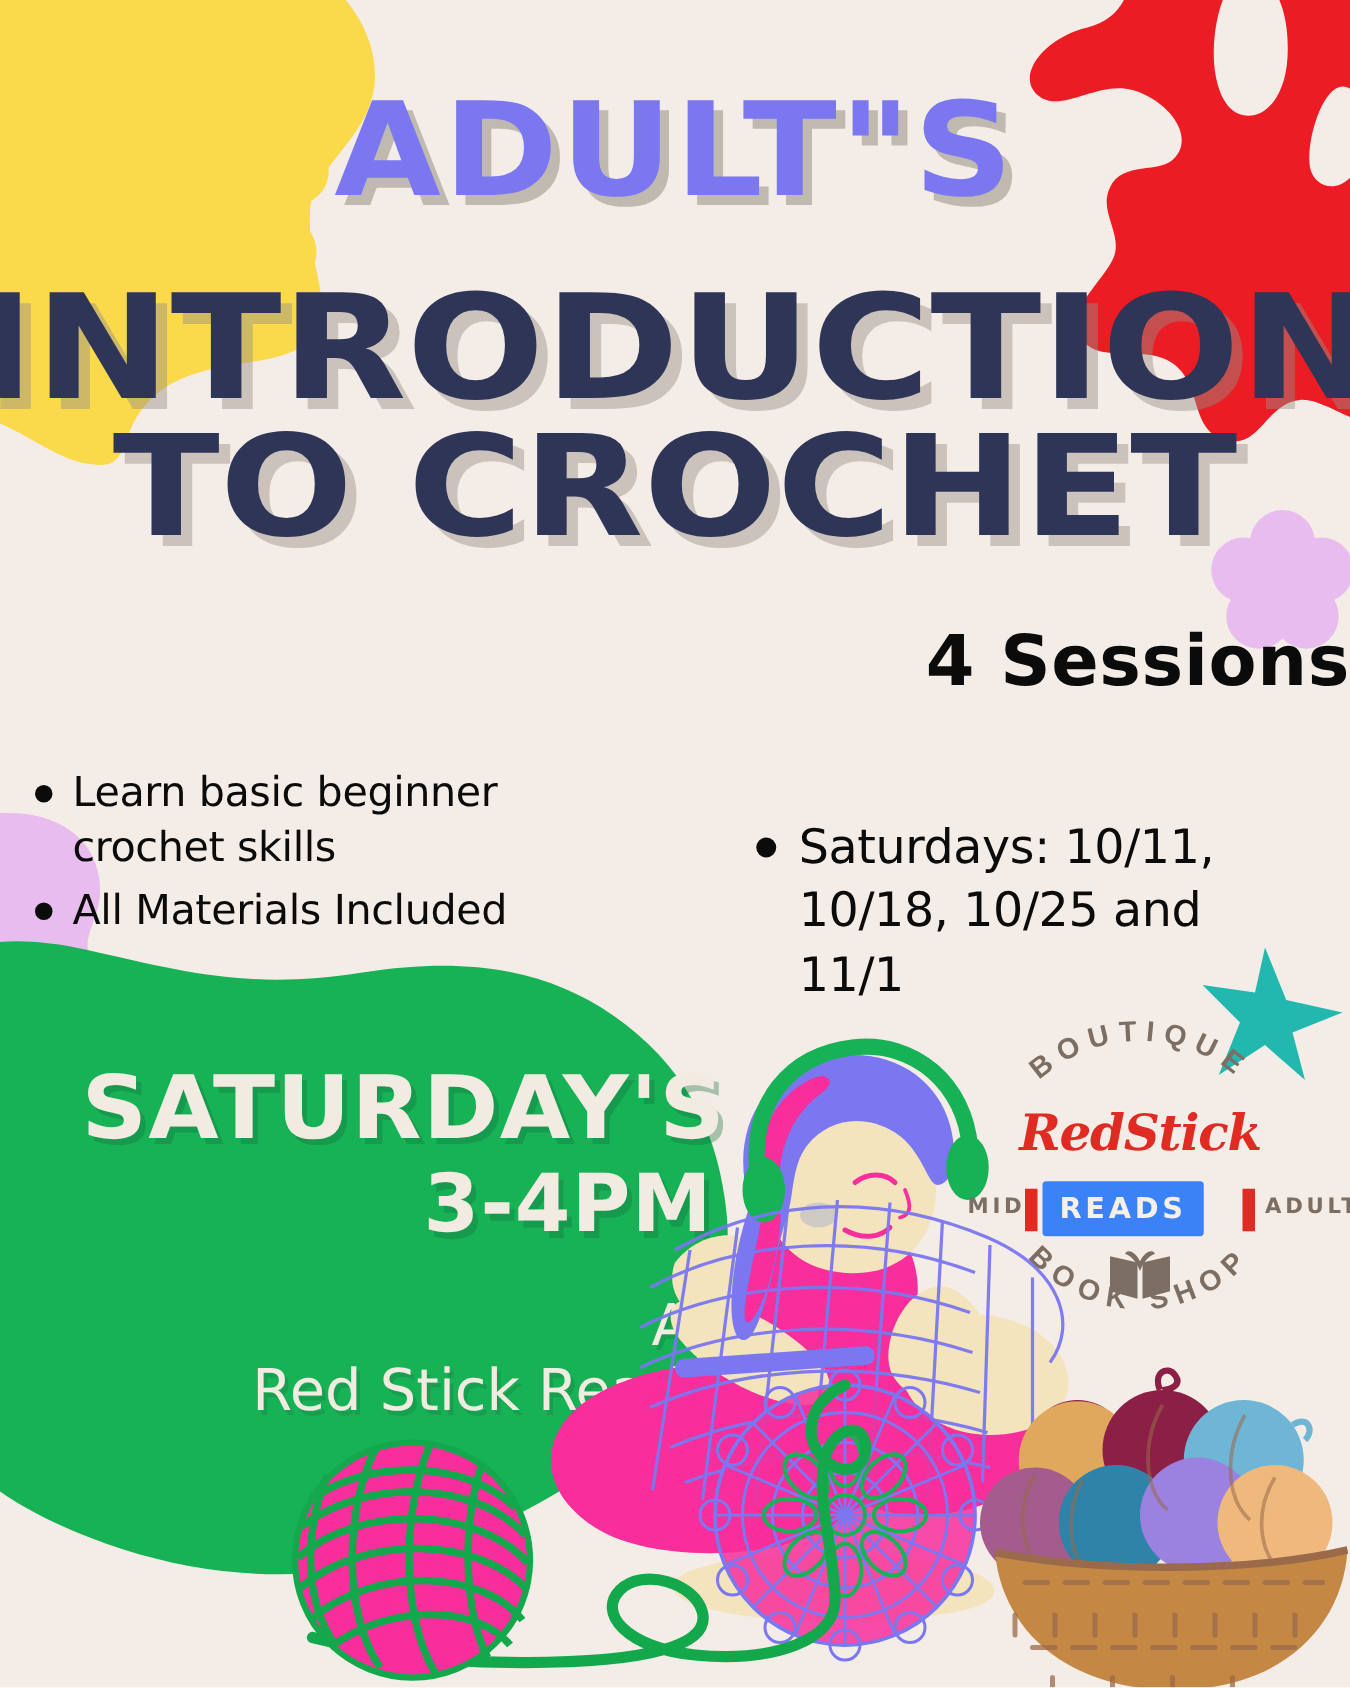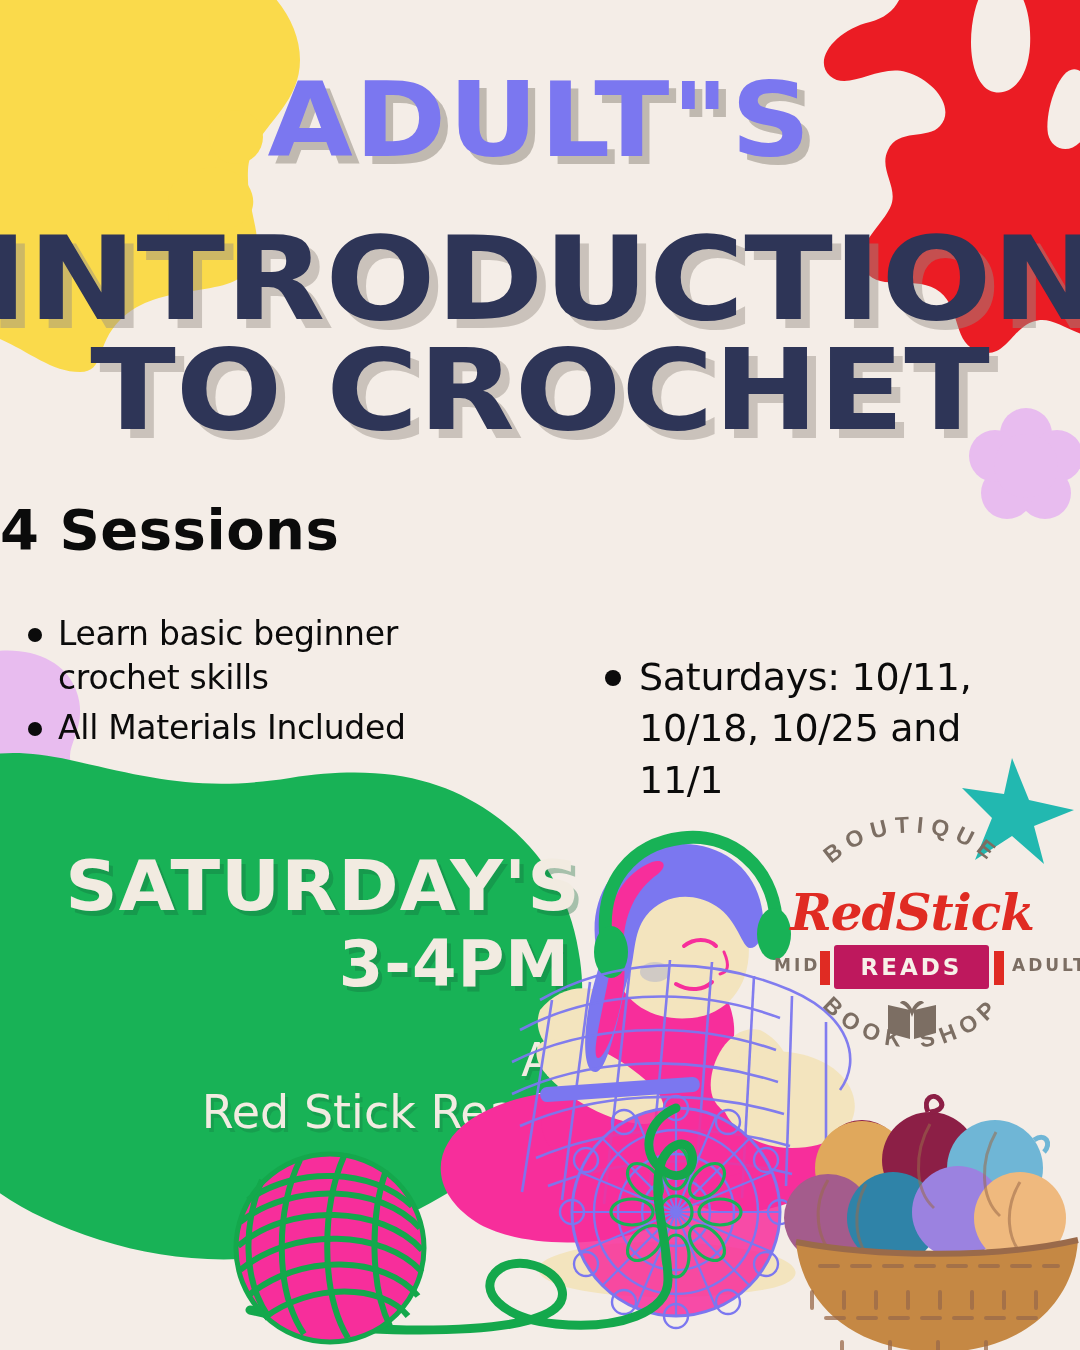--- a/index.html
+++ b/index.html
@@ -36,21 +36,21 @@
     font-size:116px;
     letter-spacing:0px;
     color:#2E3557;
     text-shadow:8px 9px 0 rgba(150,142,132,0.45);
     line-height:0.98;
     transform:scaleX(1.12);
   }
   #title-main .l2{ font-size:112px; display:block; }
   #subtitle-sessions{
     left:0; right:0; top:497px;
-    text-align:left;
+    text-align:right;
     font-weight:700;
     font-size:56px;
     color:#0B0B0B;
     letter-spacing:0.5px;
   }
 
   
   .bullets{ position:absolute; }
   #bullets-left{ left:28px; top:612px; width:470px; }
   #bullets-right{ left:605px; top:608px; width:420px;margin-top:44px; }
@@ -98,26 +98,26 @@
   }
 
   
   #logo{ position:absolute; left:772px; top:805px; width:280px; height:260px; }
   #logo .arc-text{ position:absolute; left:0; top:0; width:280px; height:260px; }
   #logo-redstick{
     position:absolute; left:0; top:78px; width:280px;
     text-align:center;
     font-family:"DejaVu Serif", serif;
     font-style:italic; font-weight:700;
-    font-size:50px; color:#E02B23;
+    font-size:40px; color:#E02B23;
     letter-spacing:-1px;
   }
   #logo-banner{
     position:absolute; left:62px; top:140px;
-    width:155px; height:44px; background:#be185d;
+    width:129px; height:44px; background:#3b82f6;
     display:flex; align-items:center; justify-content:center;
     border-radius:3px;
   }
   #logo-banner-label{
     color:#F7F0E8; font-weight:700; font-size:23px; letter-spacing:3px;
   }
   .banner-tab{ position:absolute; width:10px; height:34px; background:#E02B23; top:146px; }
   #banner-tab-l{ left:48px; }
   #banner-tab-r{ left:222px; }
   #logo-mid, #logo-city{

